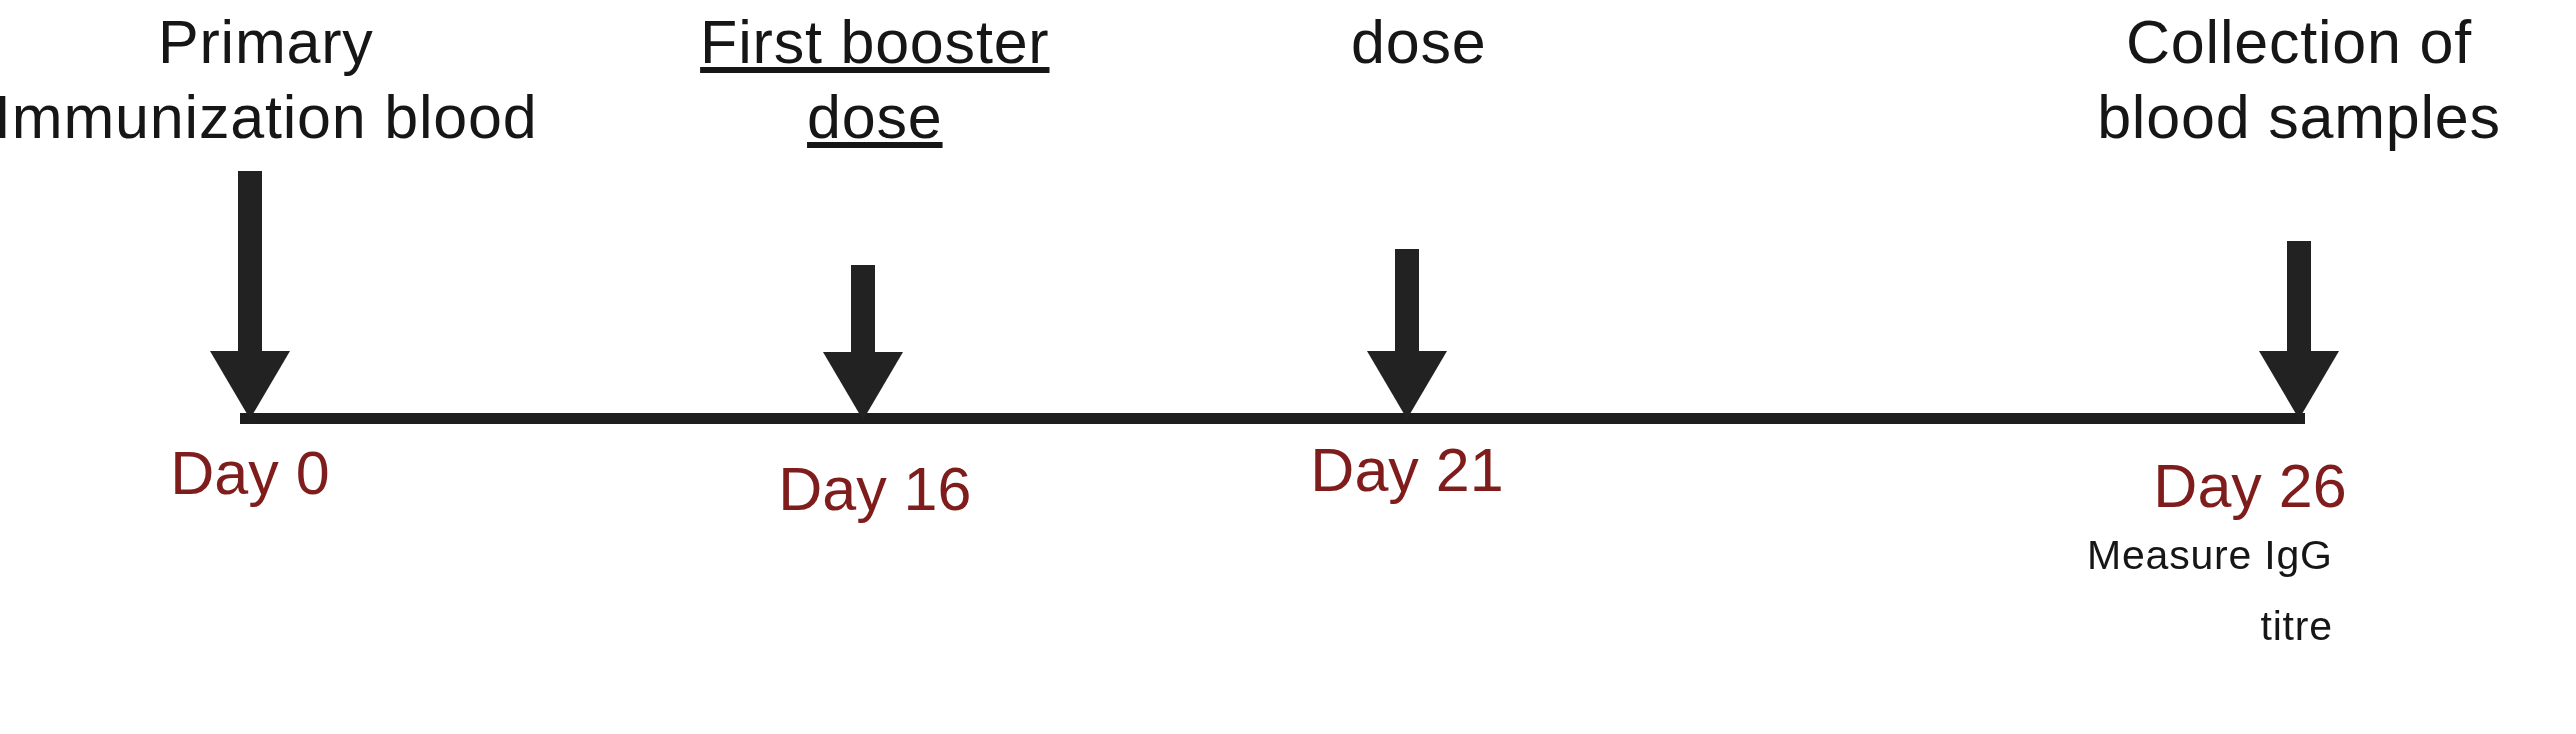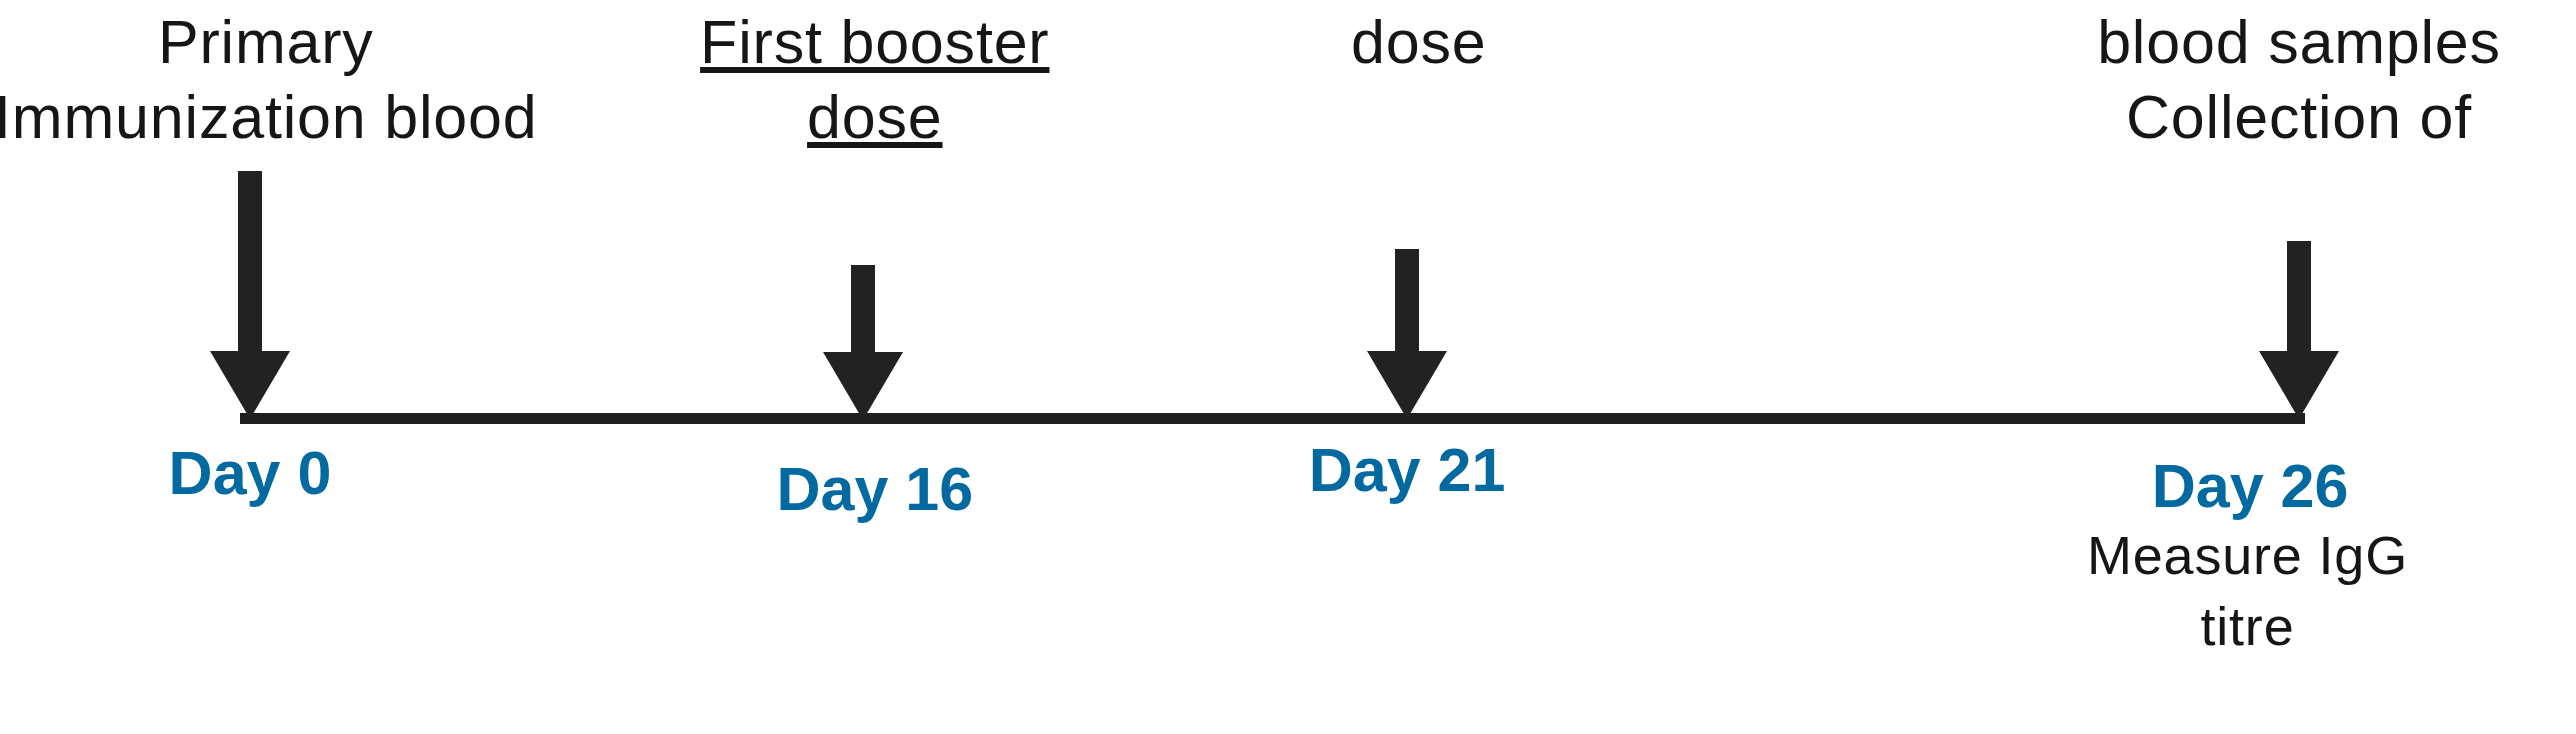--- a/index.html
+++ b/index.html
@@ -72,38 +72,38 @@
     border-left: 40px solid transparent;
     border-right: 40px solid transparent;
     border-top: 68px solid #222222;
   }
 
   .daylabel {
     position: absolute;
     left: 0;
     transform: translateX(-50%);
     font-size: 61px;
-    font-weight: 700;
+    font-weight: 400;
     white-space: nowrap;
-    color: #0369a1;
+    color: #7f1d1d;
   }
   .event-0 .daylabel { top: 438px; }
   .event-1 .daylabel { top: 454px; left: 11.8px; }
   .event-2 .daylabel { top: 435px; }
   .event-3 .daylabel { top: 451px; left: -49px; }
 
   
   .note {
     position: absolute;
     left: 2087px;
     top: 520px;
-    font-size: 54px;
+    font-size: 41px;
     line-height: 71px;
     letter-spacing: 0.8px;
-    text-align: center;
+    text-align: right;
     color: #161616;
   }
 </style>
 </head>
 <body>
 
 <div class="canvas">
 
   <div class="axis"></div>
 
@@ -137,22 +137,22 @@
     </div>
     <div class="arrow">
       <div class="shaft"></div>
       <div class="head"></div>
     </div>
     <div class="daylabel">Day 21</div>
   </section>
 
   <section class="event event-3">
     <div class="toplabel">
+      <div>Collection of</div>
       <div>blood samples</div>
-      <div>Collection of</div>
     </div>
     <div class="arrow">
       <div class="shaft"></div>
       <div class="head"></div>
     </div>
     <div class="daylabel">Day 26</div>
   </section>
 
   <div class="note">
     <div>Measure IgG</div>

